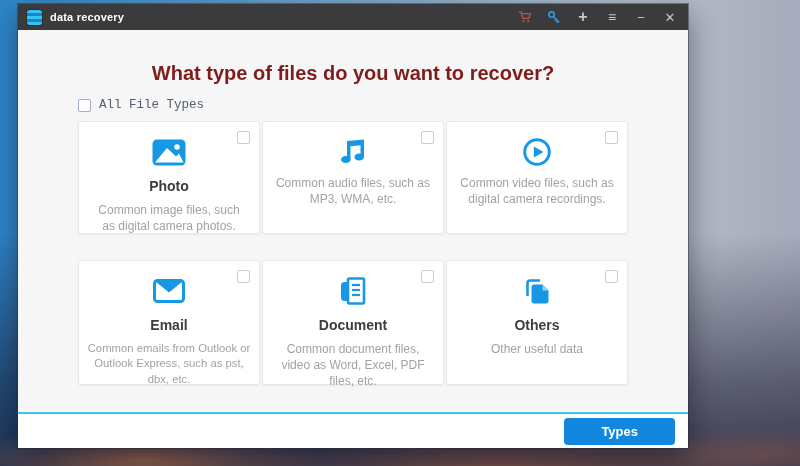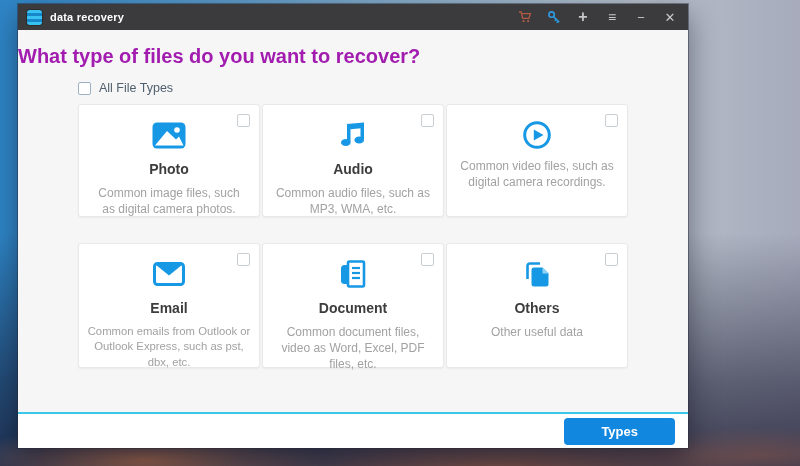--- a/index.html
+++ b/index.html
@@ -34,23 +34,23 @@
   .app-title { color:#fff; font-size:11px; font-weight:bold; margin-left:8px; letter-spacing:.2px; }
   .tb-spacer { flex:1; }
   .tb-icons { display:flex; align-items:center; gap:13px; }
   .tb-btn { width:16px; height:16px; display:flex; align-items:center; justify-content:center; cursor:default; }
   .tb-glyph { color:#c7c7c7; font-size:13px; line-height:1; }
   .tb-glyph.plus { font-size:16px; font-weight:bold; }
   .tb-glyph.menu { font-size:14px; }
 
   
   .content { flex:1; display:flex; flex-direction:column; background:#f6f6f7; }
-  .heading { margin-top:15px; font-size:20px; font-weight:bold; color:#a21caf; }
-
-  .allfiles-row { margin:13px 0 9px 60px; display:flex; align-items:center; }
+  .heading { margin-top:32px; text-align:center; font-size:20px; font-weight:bold; color:#7f1d1d; }
+
+  .allfiles-row { margin:13px 0 9px 60px; display:flex; align-items:center;font-family:Liberation Mono, monospace; }
   .checkbox {
     width:13px; height:13px; background:#fff; border:1px solid #9db1c2; border-radius:2px;
   }
   .allfiles-label { margin-left:8px; font-size:12.5px; color:#51606e; }
 
   .cards-row { display:flex; gap:2px; margin:0 60px; }
   .cards-row.row1 { margin-bottom:26px; }
   .card {
     flex:1; background:#fff; border:1px solid #e9e9ea; border-radius:3px;
     box-shadow:0 1px 2px rgba(0,0,0,.05);
@@ -141,21 +141,20 @@
         <div class="checkbox cb"></div>
         <div class="icon-wrap">
           <svg width="26" height="28" viewBox="0 0 26 28">
             <path d="M7 3 L24 1.5 L24 7 L10.5 8.3 Z" fill="#1798e5"></path>
             <rect x="7" y="3" width="3.5" height="18" fill="#1798e5"></rect>
             <rect x="20.5" y="2" width="3.5" height="16.5" fill="#1798e5"></rect>
             <ellipse cx="5.8" cy="21.5" rx="4.8" ry="3.6" fill="#1798e5"></ellipse>
             <ellipse cx="19.2" cy="19" rx="4.8" ry="3.6" fill="#1798e5"></ellipse>
           </svg>
         </div>
-        <div class="card-title">Audio</div>
         <div class="card-desc">Common audio files, such as MP3, WMA, etc.</div>
       </div>
 
       <div class="card">
         <div class="checkbox cb"></div>
         <div class="icon-wrap">
           <svg width="30" height="30" viewBox="0 0 30 30">
             <circle cx="15" cy="15" r="12.3" fill="none" stroke="#1798e5" stroke-width="3"></circle>
             <path d="M11.8 9.5 L21.5 15 L11.8 20.5 Z" fill="#1798e5"></path>
           </svg>

